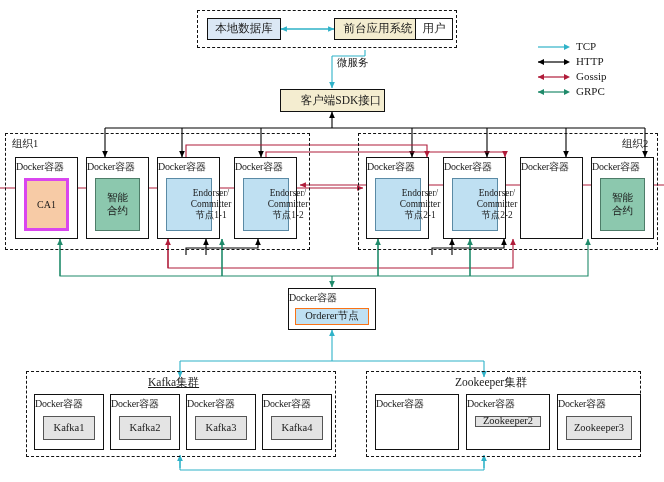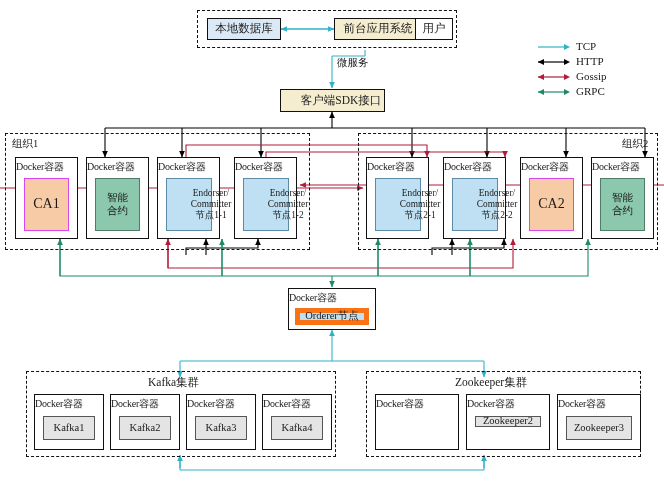--- a/index.html
+++ b/index.html
@@ -20,24 +20,24 @@
   .t-app{background:#f4edd0;border:1.1px solid #111;font-size:11.5px;}
   .t-user{background:#fff;border:1.1px solid #111;font-size:11.5px;}
   .sdk{background:#f4edd0;border:1.2px solid #111;font-size:11.5px;padding-left:17px;}
 
   .docker{border:1.2px solid #111;background:#fff;}
   .docker .cap{position:absolute;top:3px;left:0;right:0;text-align:left;
                font-size:10px;letter-spacing:-0.2px;font-family:Liberation Serif, serif;}
   .inner{position:absolute;left:8px;right:8px;top:20px;bottom:7px;
          box-sizing:border-box;display:flex;align-items:center;justify-content:center;
          text-align:center;line-height:1.18;}
-  .ca{background:#f7cba6;border:1px solid #d946ef;font-size:14px;}
+  .ca{background:#f7cba6;border:3px solid #d946ef;font-size:10px;}
   .sc{background:#8cc8ae;border:1px solid #4d7c68;font-size:10.5px;}
   .peer{background:#bfe0f2;border:1px solid #5a8aa5;font-size:9.4px;padding-left:44px;}
-  .ord{background:#bfe0f2;border:5px solid #f97316;font-size:10.5px;}
+  .ord{background:#bfe0f2;border:1px solid #f97316;font-size:10.5px;}
   .kz{background:#e4e4e4;border:1px solid #555;font-size:10.5px;}
 
   .orglbl{font-size:10.5px;text-align:right;}
   .clusterlbl{font-size:11.5px;}
   .wirelbl{font-size:10.5px;}
   .legend{position:absolute;left:536px;top:40px;}
   .legrow{position:relative;height:15px;}
   .legrow .name{position:absolute;left:40px;top:0px;font-size:11px;}
 </style>
 </head>
@@ -179,36 +179,35 @@
 
   <div class="box docker" style="left:443px;top:157px;width:63px;height:82px;">
     <span class="cap">Docker容器</span>
     <span class="inner peer" style="white-space:pre-line;">Endorser/
 Committer
 节点2-2</span>
   </div>
 
   <div class="box docker" style="left:520px;top:157px;width:63px;height:82px;">
     <span class="cap">Docker容器</span>
-    <span class="inner ca">CA2</span>
   </div>
 
   <div class="box docker" style="left:591px;top:157px;width:63px;height:82px;">
     <span class="cap">Docker容器</span>
     <span class="inner sc" style="white-space:pre-line;">智能
 合约</span>
   </div>
 
   <div class="box docker" style="left:288px;top:288px;width:88px;height:42px;">
     <span class="cap">Docker容器</span>
     <span class="inner ord" style="top:19px;bottom:4px;left:6px;right:6px;">Orderer节点</span>
   </div>
 
   <div class="dash" style="left:26px;top:371px;width:310px;height:86px;"></div>
-  <div class="lbl clusterlbl" style="left:148px;top:375px;">Kafka集群</div>
+  <div class="lbl clusterlbl" style="left:148px;top:375px;text-decoration:underline;">Kafka集群</div>
 
   <div class="box docker" style="left:34px;top:394px;width:70px;height:56px;">
     <span class="cap">Docker容器</span>
     <span class="inner kz" style="top:21px;bottom:9px;">Kafka1</span>
   </div>
   <div class="box docker" style="left:110px;top:394px;width:70px;height:56px;">
     <span class="cap">Docker容器</span>
     <span class="inner kz" style="top:21px;bottom:9px;">Kafka2</span>
   </div>
   <div class="box docker" style="left:186px;top:394px;width:70px;height:56px;">

